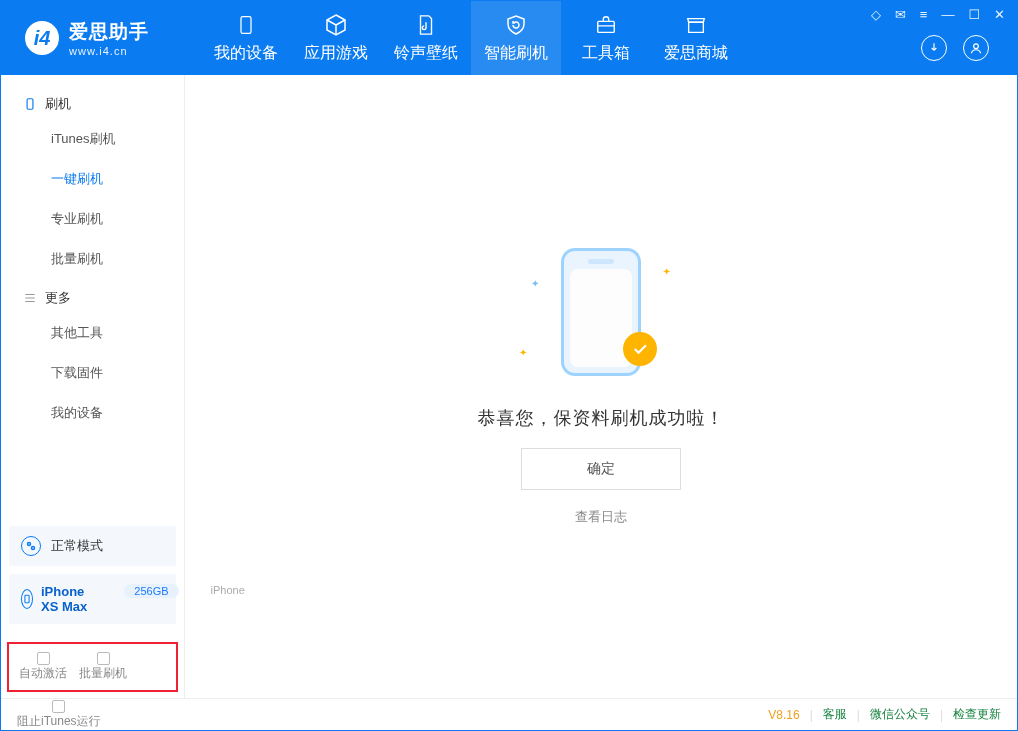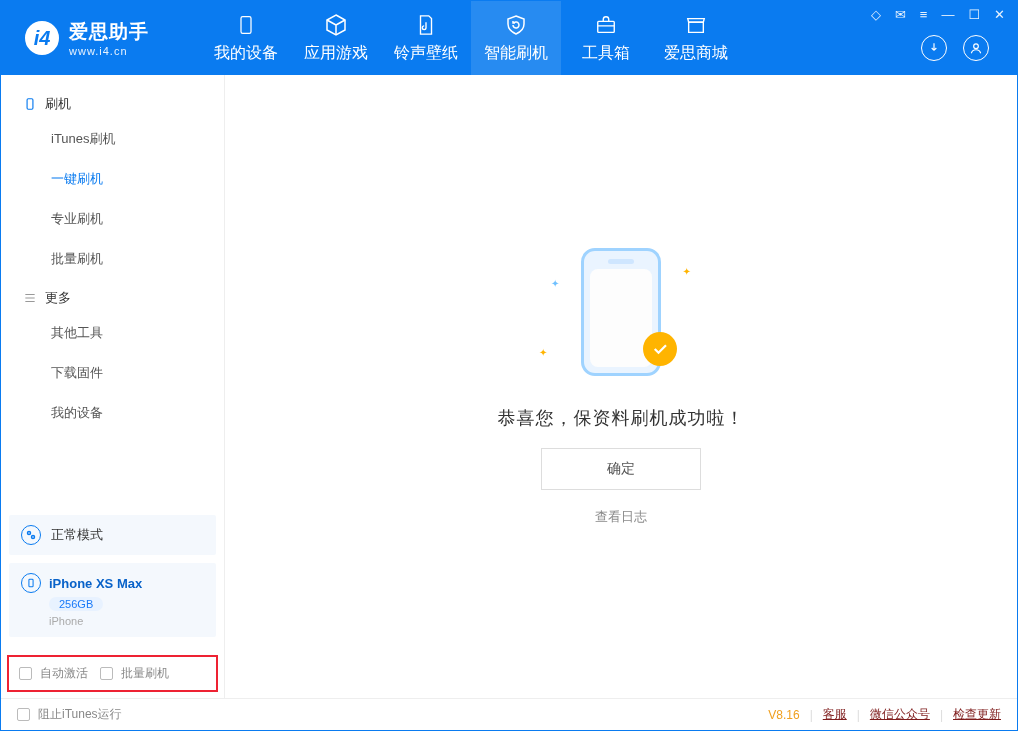--- a/index.html
+++ b/index.html
@@ -18,37 +18,37 @@
 .nav-item.active { background: rgba(255,255,255,0.12); }
 .nav-item .nav-icon { width: 28px; height: 26px; margin-bottom: 5px; display:flex; align-items:center; justify-content:center; }
 
 .window-controls { position: absolute; top: 6px; right: 12px; display: flex; gap: 14px; color: #fff; }
 .window-controls span { cursor: pointer; font-size: 13px; opacity:.9; }
 .header-right-icons { position: absolute; right: 28px; bottom: 14px; display:flex; gap:16px; }
 .circ-btn { width: 26px; height: 26px; border: 1.5px solid #fff; border-radius: 50%; display:flex; align-items:center; justify-content:center; color:#fff; cursor:pointer; }
 
 
 .body-row { display: flex; height: calc(100% - 74px - 32px); }
-.sidebar { width: 224px; border-right: 1px solid #eee; display:flex; flex-direction:column; }
+.sidebar { width: 184px; border-right: 1px solid #eee; display:flex; flex-direction:column; }
 .side-scroll { flex:1; overflow:auto; padding-top:10px; }
 .side-group { padding: 10px 22px 6px; font-size: 13px; color: #333; display:flex; align-items:center; gap:8px; }
 .side-item { padding: 11px 22px 11px 50px; font-size: 13px; color: #555; cursor:pointer; }
 .side-item.active { color: #0a7bf0; }
 
 .side-bottom { padding: 6px 8px; }
 .mode-block, .device-block { background:#f4f8fd; border-radius:2px; padding:10px 12px; display:flex; align-items:center; gap:10px; margin-bottom:8px; }
-.device-block { flex-direction: column; align-items:flex-start; gap:4px; }
+.device-block { flex-direction: row; align-items:flex-start; gap:4px; }
 .device-block .dev-row { display:flex; align-items:center; gap:8px; }
 .mode-icon, .dev-icon { width:20px; height:20px; border-radius:50%; border:1.5px solid #0a7bf0; display:flex; align-items:center; justify-content:center; }
 .device-block .dev-name { color:#0862c9; font-weight:bold; font-size:13px; }
 .cap-badge { display:inline-block; background:#e8f2ff; color:#1a7af8; border-radius:10px; padding:1px 10px; font-size:11px; margin-left:28px; }
 .dev-sub { color:#aaa; font-size:11px; margin-left:28px; }
 
 .options-row { border:2px solid #e23; padding:8px 10px; margin:4px 6px 6px; display:flex; gap:12px; align-items:center; }
-.chk { display:flex; align-items:center; gap:8px; font-size:12px; color:#888; cursor:pointer; }
+.chk { display:flex; align-items:center; gap:0; font-size:12px; color:#888; cursor:pointer;flex-direction:column; }
 .chk .box { width:13px; height:13px; border:1px solid #bbb; border-radius:2px; }
 
 
 .main { flex:1; position:relative; display:flex; flex-direction:column; align-items:center; justify-content:center; gap:18px; }
 .illus { position:relative; width:180px; height:140px; }
 .phone { width:80px; height:128px; border:3px solid #9fd3ff; border-radius:14px; background:#eaf4ff; position:absolute; left:50%; top:0; transform:translateX(-50%); }
 .phone:before { content:""; position:absolute; top:8px; left:50%; transform:translateX(-50%); width:26px; height:5px; background:#cfe6ff; border-radius:3px; }
 .phone .screen { position:absolute; inset:18px 6px 6px 6px; background:#fdfdfd; border-radius:8px; }
 .check { width:34px; height:34px; background:#ffb400; border-radius:50%; position:absolute; right:34px; bottom:22px; display:flex; align-items:center; justify-content:center; }
 .check svg { width:18px; height:18px; }
@@ -57,21 +57,21 @@
 
 .msg { font-size:18px; color:#333; letter-spacing:1px; }
 .ok-btn { width:160px; height:42px; border:1px solid #ddd; background:#fff; font-size:14px; color:#555; cursor:pointer; }
 .log-link { color:#8a8a8a; font-size:13px; text-decoration:none; cursor:pointer; }
 
 
 .statusbar { height:32px; border-top:1px solid #eee; display:flex; align-items:center; padding:0 16px; font-size:12px; color:#888; }
 .statusbar .left { display:flex; align-items:center; gap:6px; }
 .statusbar .right { margin-left:auto; display:flex; align-items:center; gap:10px; }
 .statusbar .sep { color:#ddd; }
-.statusbar a { color:#7f1d1d; cursor:pointer;text-decoration:underline; }
+.statusbar a { color:#15803d; cursor:pointer; }
 
 .grp-icon { width:14px; height:14px; }
 </style>
 </head>
 <body>
 
 <div class="header">
   <div class="logo-block">
     <div class="logo-circle">
         <span style="font-style:italic;">i4</span>

